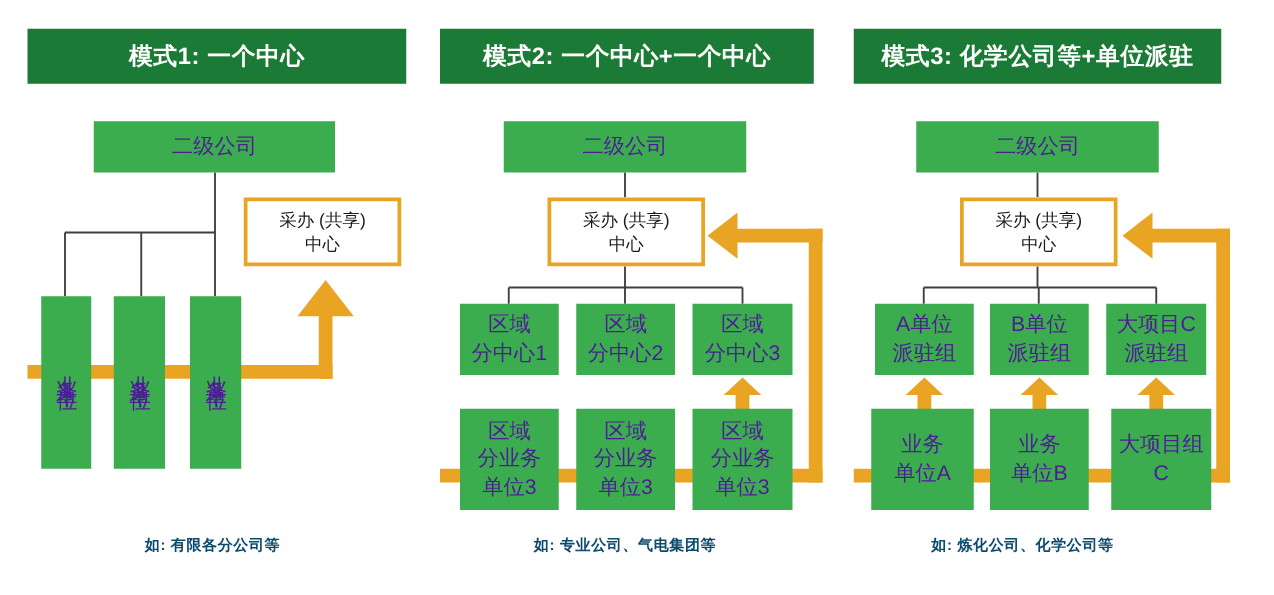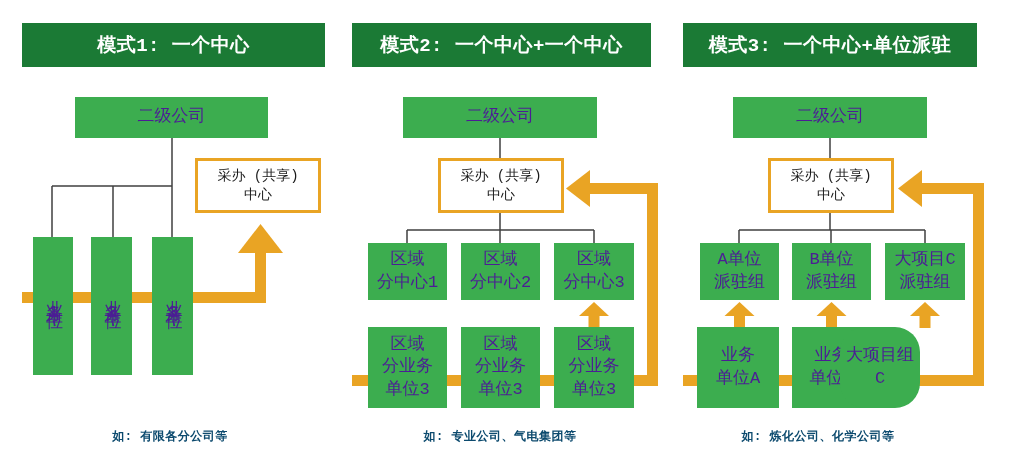--- a/index.html
+++ b/index.html
@@ -1,18 +1,18 @@
 <!DOCTYPE html>
 <html><head>
 <meta charset="utf-8">
 <style>
   html,body { margin:0; padding:0; background:#ffffff; }
   .canvas {
     position:relative; width:1019px; height:476px; background:#ffffff;
-    font-family:Liberation Mono, monospace; overflow:hidden;
+    font-family:Liberation Sans, sans-serif; overflow:hidden;
   }
   svg.layer { position:absolute; left:0; top:0; z-index:1; }
   .hdr {
     position:absolute; z-index:2; background:#1B7A35; color:#ffffff;
     font-weight:bold; font-size:19px; display:flex; align-items:center;
     justify-content:center; letter-spacing:0.5px;
   }
   .gbox {
     position:absolute; z-index:2; background:#3CAD4F; color:#4c1d95;
     display:flex; flex-direction:column; align-items:center; justify-content:center;
@@ -137,21 +137,21 @@
     <div class="gbox" style="left:554px; top:327px; width:80px; height:81px;">
       <span>区域</span>
       <span>分业务</span>
       <span>单位3</span>
     </div>
 
     <div class="caption" style="left:370px; top:428px; width:260px;">如: 专业公司、气电集团等</div>
   </div>
 
   <div>
-    <div class="hdr" style="left:683px; top:23px; width:294px; height:44px;">模式3: 一个中心+单位派驻</div>
+    <div class="hdr" style="left:683px; top:23px; width:294px; height:44px;">模式3: 化学公司等+单位派驻</div>
 
     <div class="gbox" style="left:733px; top:97px; width:194px; height:41px;">二级公司</div>
 
     <div class="center-box" style="left:768px; top:158px; width:126px; height:55px;">
       <span>采办 (共享)</span>
       <span>中心</span>
     </div>
 
     <div class="gbox" style="left:700px; top:243px; width:79px; height:57px;text-align:right;">
       <span>A单位</span>
@@ -167,21 +167,21 @@
     </div>
 
     <div class="gbox" style="left:697px; top:327px; width:82px; height:81px;">
       <span>业务</span>
       <span>单位A</span>
     </div>
     <div class="gbox" style="left:792px; top:327px; width:79px; height:81px;">
       <span>业务</span>
       <span>单位B</span>
     </div>
-    <div class="gbox" style="left:840px; top:327px; width:80px; height:81px;border-radius:25px;">
+    <div class="gbox" style="left:889px; top:327px; width:80px; height:81px;">
       <span>大项目组</span>
       <span>C</span>
     </div>
 
     <div class="caption" style="left:688px; top:428px; width:260px;">如: 炼化公司、化学公司等</div>
   </div>
 
 </div>
 
 </body></html>

